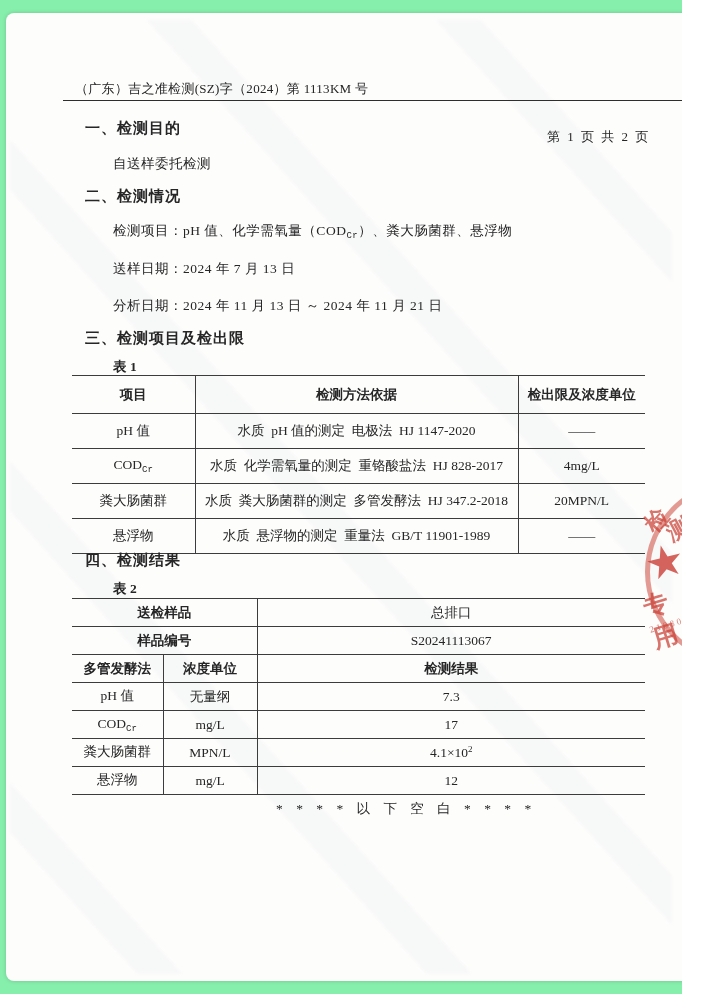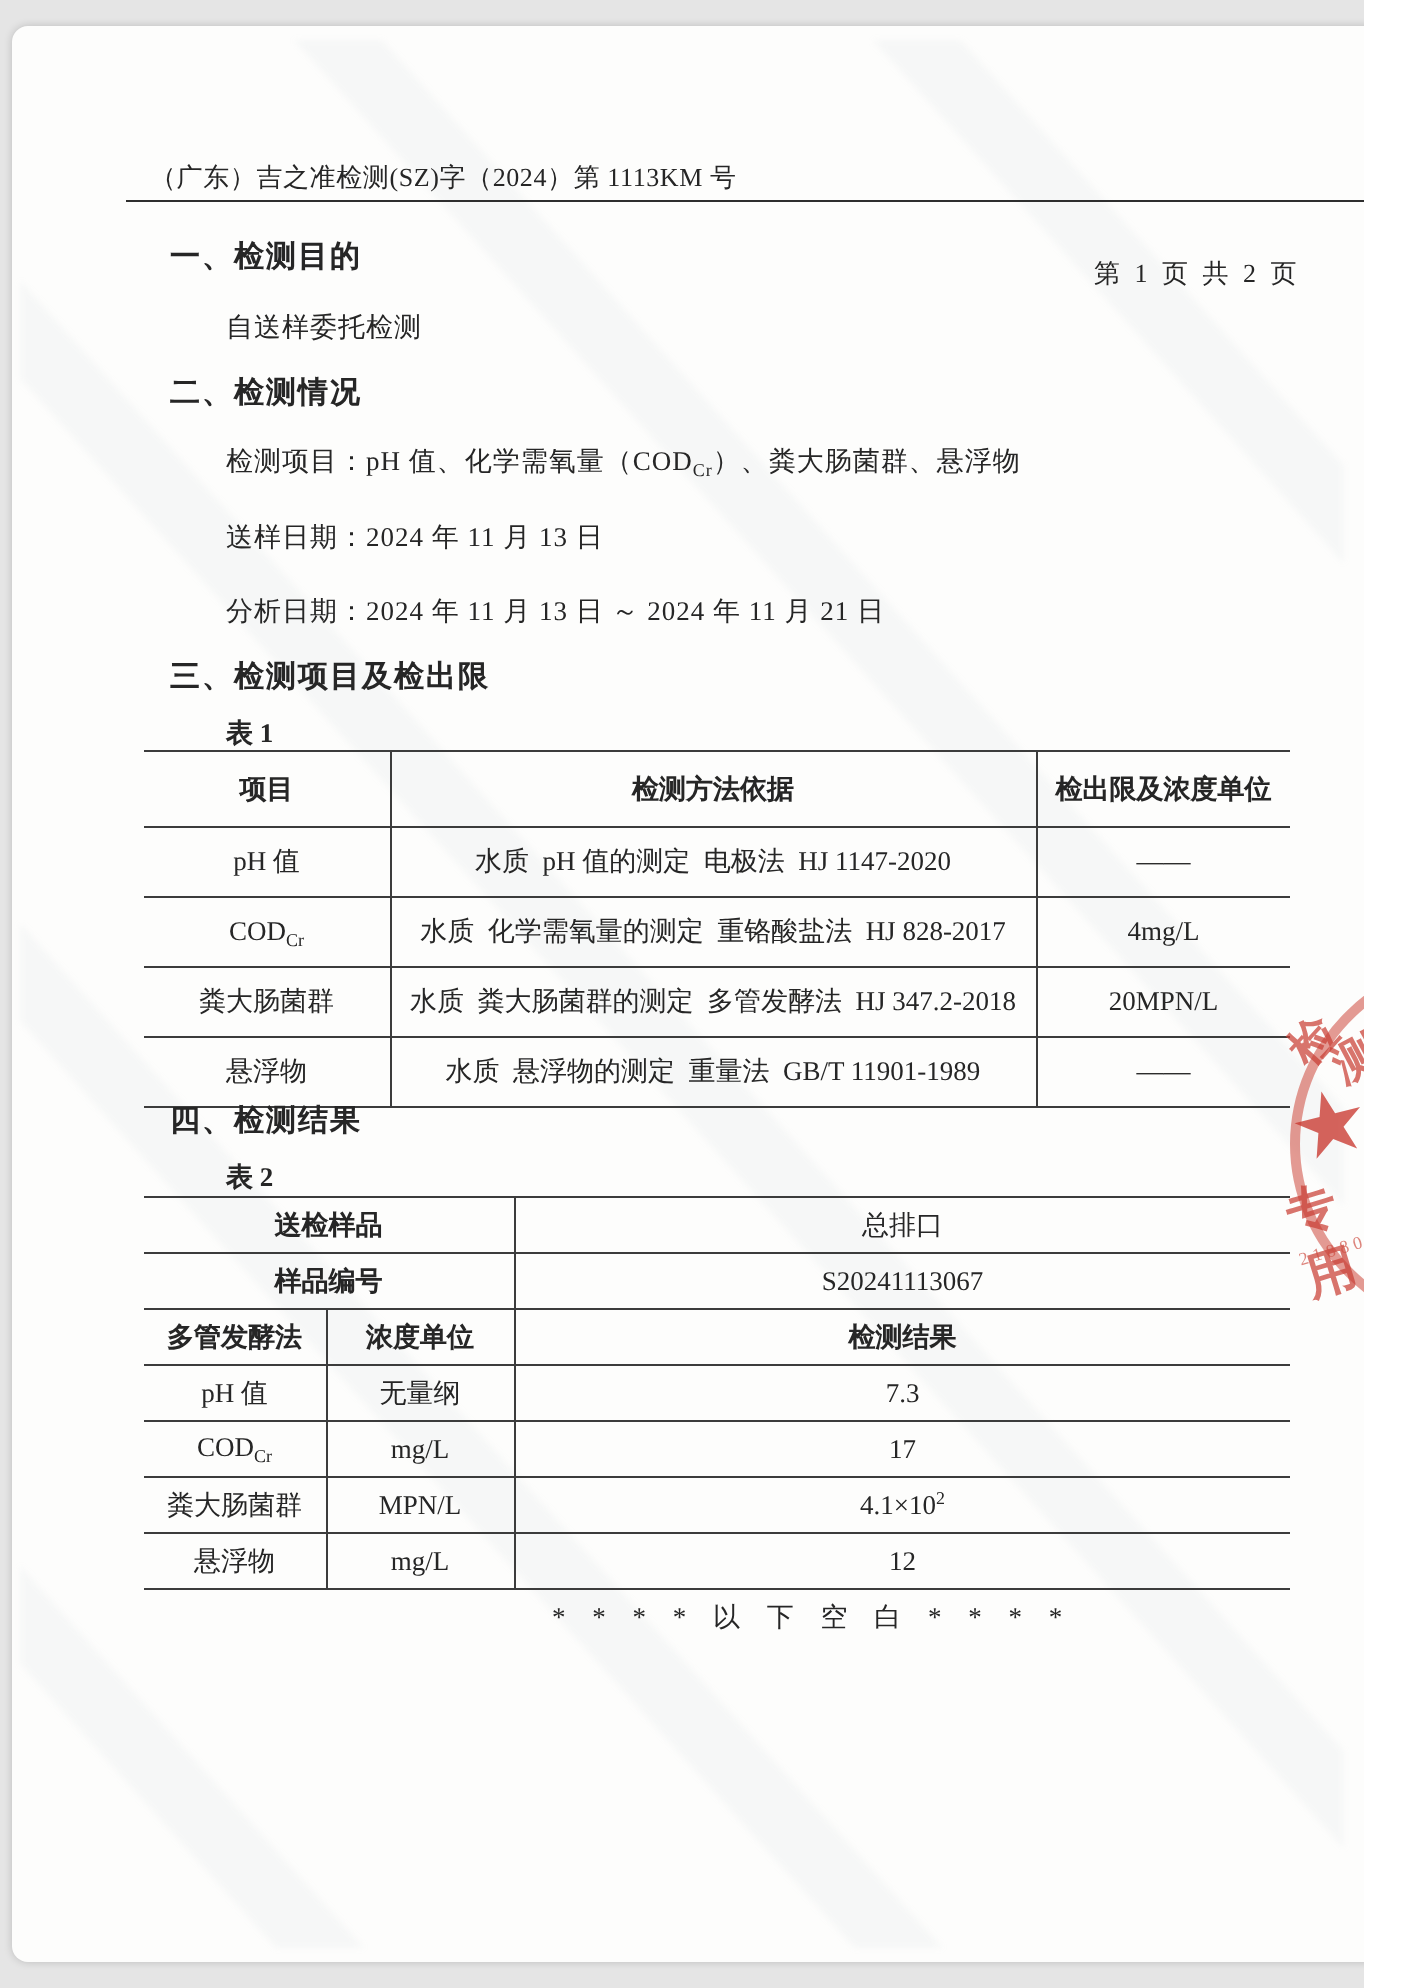--- a/index.html
+++ b/index.html
@@ -1,19 +1,19 @@
 <!DOCTYPE html>
 <html><head>
 <meta charset="utf-8">
 <style>
   * { margin:0; padding:0; box-sizing:border-box; }
   html,body { width:703px; height:994px; }
   #screen {
     position:relative; width:682px; height:994px;
-    background:#e5e5e5; overflow:hidden;
+    background:#86efac; overflow:hidden;
     font-family:"Liberation Serif","DejaVu Serif",serif;
     color:#262626;
   }
   .page {
     position:absolute; left:6px; top:13px; width:691px; height:968px;
     background:#fdfdfc; border-radius:8px;
     box-shadow:0 0 4px rgba(0,0,0,.18);
   }
   .watermark {
     position:absolute; left:10px; top:20px; right:10px; bottom:20px;
@@ -23,21 +23,21 @@
       transparent 128px 215px);
     filter:blur(1.5px);
     pointer-events:none;
   }
   .abs { position:absolute; }
   .hdr { font-size:13px; letter-spacing:.3px; white-space:nowrap; }
   .hdr-line { height:1px; background:#2e2e2e; }
   .sec-title { font-size:15px; font-weight:bold; letter-spacing:1px; white-space:nowrap; }
   .body-text { font-size:13.5px; letter-spacing:.5px; white-space:nowrap; }
   .tbl-label { font-size:13.5px; font-weight:bold; }
-  sub { font-size:9px; vertical-align:-3px; }
+  sub { font-size:9px; vertical-align:-3px;font-family:Liberation Mono, monospace; }
   sup { font-size:9px; vertical-align:5px; }
 
   table { border-collapse:collapse; table-layout:fixed; font-size:13.5px; }
   td { text-align:center; vertical-align:middle; white-space:pre-wrap;
        border-top:1px solid #3c3c3c; padding:0 2px; }
   tr.last td { border-bottom:1px solid #3c3c3c;text-align:center; }
   td.vr { border-right:1px solid #3c3c3c; }
   td.bold, tr.hd td { font-weight:bold; }
   #table1 td { height:35px; }
   #table1 tr.hd td { height:38px; }
@@ -69,21 +69,21 @@
   <div class="abs hdr" style="left:547px; top:80px; letter-spacing:2px;margin-top:48px;">第 1 页 共 2 页</div>
   <div class="abs hdr-line" style="left:63px; top:100px; width:630px;"></div>
 
   <div class="abs sec-title" style="left:85px; top:119px;">一、检测目的</div>
   <div class="abs body-text" style="left:113px; top:155px;">自送样委托检测</div>
 
   <div class="abs sec-title" style="left:85px; top:187px;">二、检测情况</div>
   <div class="abs body-text" style="left:113px; top:222px;">
     <span>检测项目：pH 值、化学需氧量（COD</span><sub>Cr</sub><span>）、粪大肠菌群、悬浮物</span>
   </div>
-  <div class="abs body-text" style="left:113px; top:260px;">送样日期：2024 年 11 月 13 日</div>
+  <div class="abs body-text" style="left:113px; top:260px;">送样日期：2024 年 7 月 13 日</div>
   <div class="abs body-text" style="left:113px; top:297px;">分析日期：2024 年 11 月 13 日 ～ 2024 年 11 月 21 日</div>
 
   <div class="abs sec-title" style="left:85px; top:329px;">三、检测项目及检出限</div>
   <div class="abs tbl-label" style="left:113px; top:358px;">表 1</div>
 
   <table id="table1" class="abs" style="left:72px; top:375px; width:573px;">
     <colgroup>
         <col style="width:123px">
         <col style="width:323px">
         <col style="width:127px">

